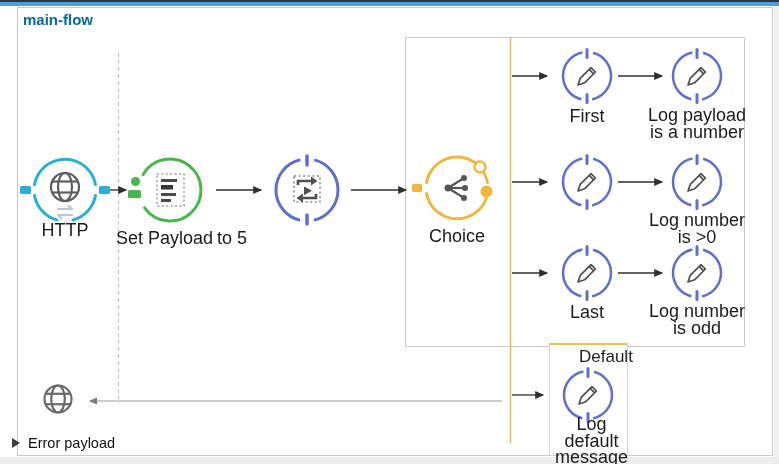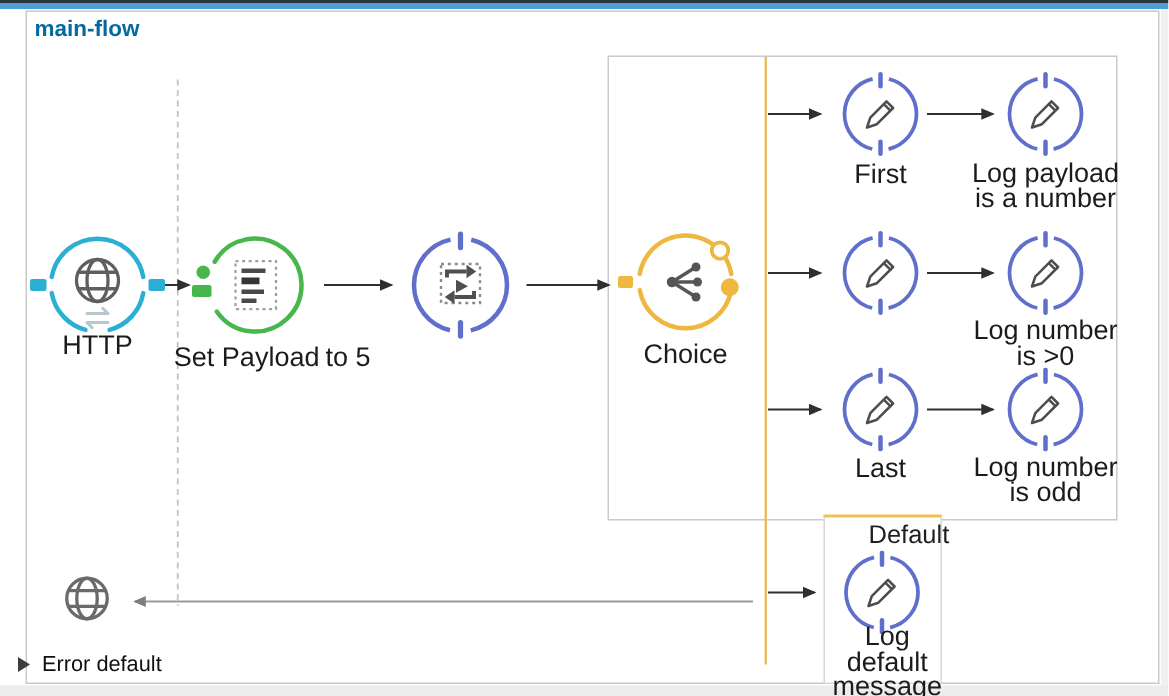--- a/index.html
+++ b/index.html
@@ -257,16 +257,16 @@
         <circle cx="18" cy="18" r="13.5"></circle>
         <ellipse cx="18" cy="18" rx="6.8" ry="13.5"></ellipse>
         <line x1="5.7" y1="12.8" x2="30.3" y2="12.8"></line>
         <line x1="5.7" y1="23.2" x2="30.3" y2="23.2"></line>
       </g>
     </svg>
   </div>
 
   <div class="abs eh-row">
     <span class="eh-tri"></span>
-    <span class="eh-lbl">Error default</span>
+    <span class="eh-lbl">Error payload</span>
   </div>
 
 </div>
 
 </body></html>

